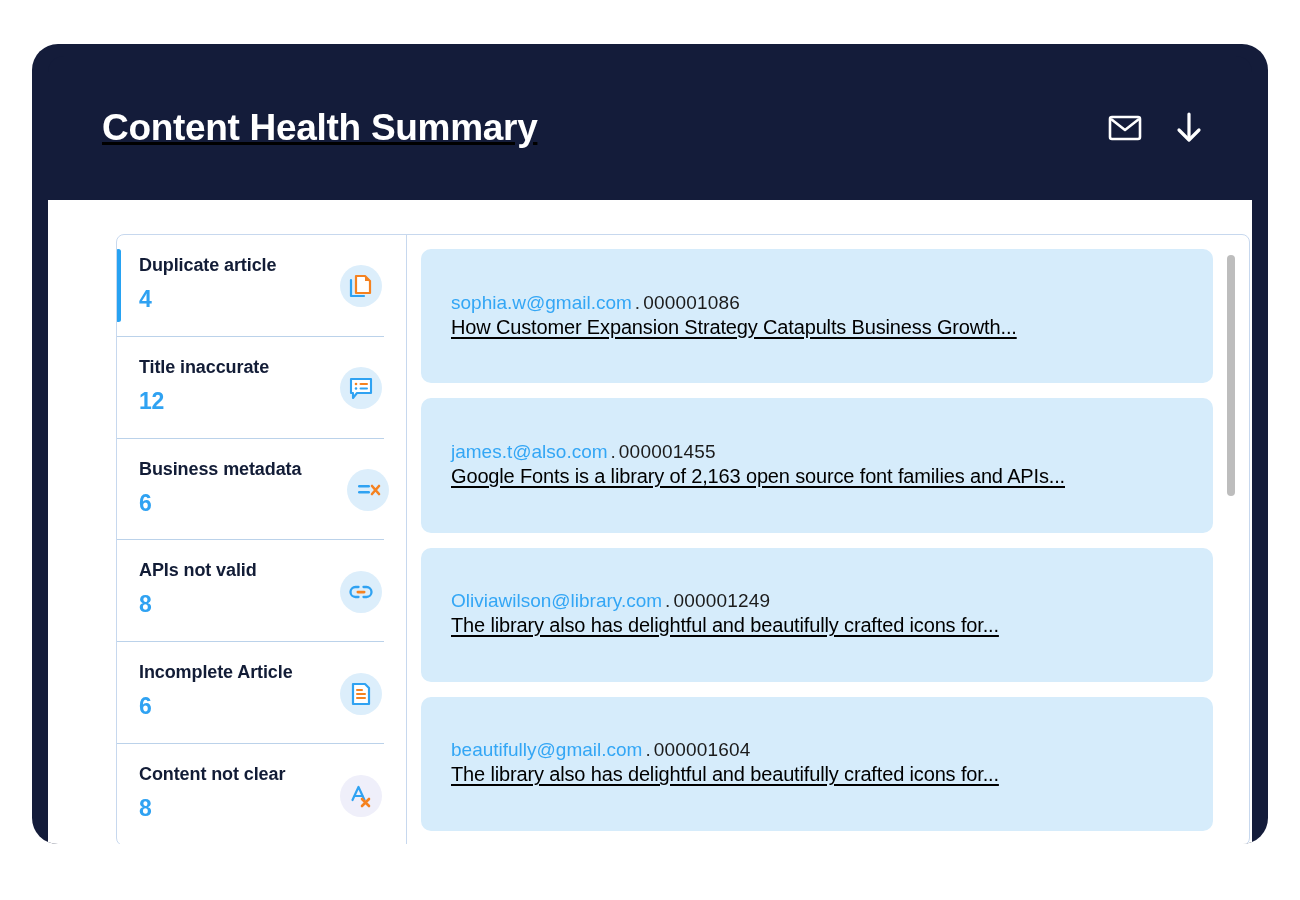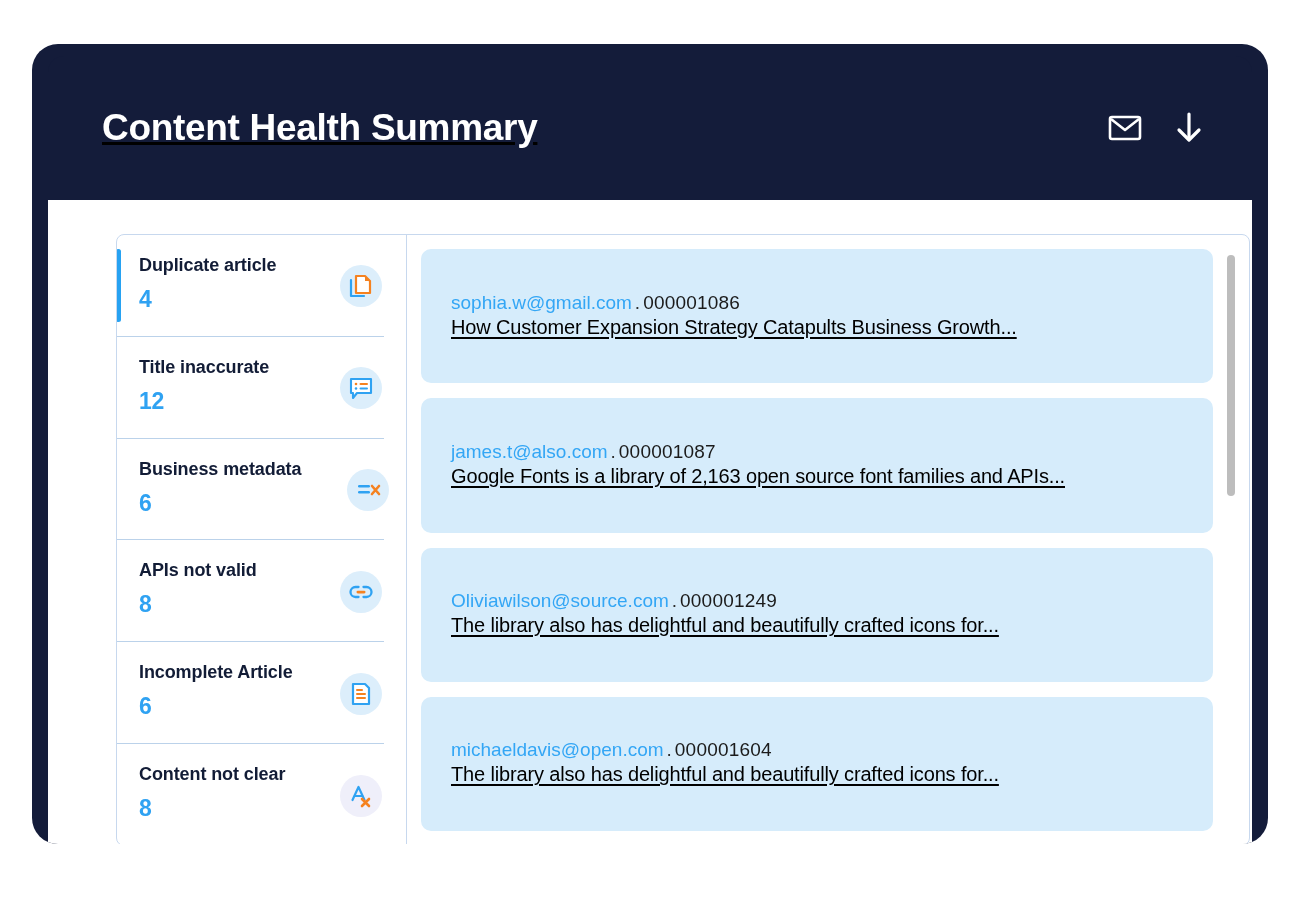--- a/index.html
+++ b/index.html
@@ -362,35 +362,35 @@
 
           <div class="article-card">
             <div class="article-meta">
               <span class="article-email">sophia.w@gmail.com</span><span class="article-sep">.</span><span class="article-id">000001086</span>
             </div>
             <div class="article-title">How Customer Expansion Strategy Catapults Business Growth...</div>
           </div>
 
           <div class="article-card">
             <div class="article-meta">
-              <span class="article-email">james.t@also.com</span><span class="article-sep">.</span><span class="article-id">000001087</span>
+              <span class="article-email">james.t@also.com</span><span class="article-sep">.</span><span class="article-id">000001455</span>
             </div>
             <div class="article-title">Google Fonts is a library of 2,163 open source font families and APIs...</div>
           </div>
 
           <div class="article-card">
             <div class="article-meta">
-              <span class="article-email">Oliviawilson@source.com</span><span class="article-sep">.</span><span class="article-id">000001249</span>
+              <span class="article-email">Oliviawilson@library.com</span><span class="article-sep">.</span><span class="article-id">000001249</span>
             </div>
             <div class="article-title">The library also has delightful and beautifully crafted icons for...</div>
           </div>
 
           <div class="article-card">
             <div class="article-meta">
-              <span class="article-email">michaeldavis@open.com</span><span class="article-sep">.</span><span class="article-id">000001604</span>
+              <span class="article-email">beautifully@gmail.com</span><span class="article-sep">.</span><span class="article-id">000001604</span>
             </div>
             <div class="article-title">The library also has delightful and beautifully crafted icons for...</div>
           </div>
 
         </div>
 
         <div class="scroll-track">
           <div class="scroll-thumb"></div>
         </div>
       </div>

